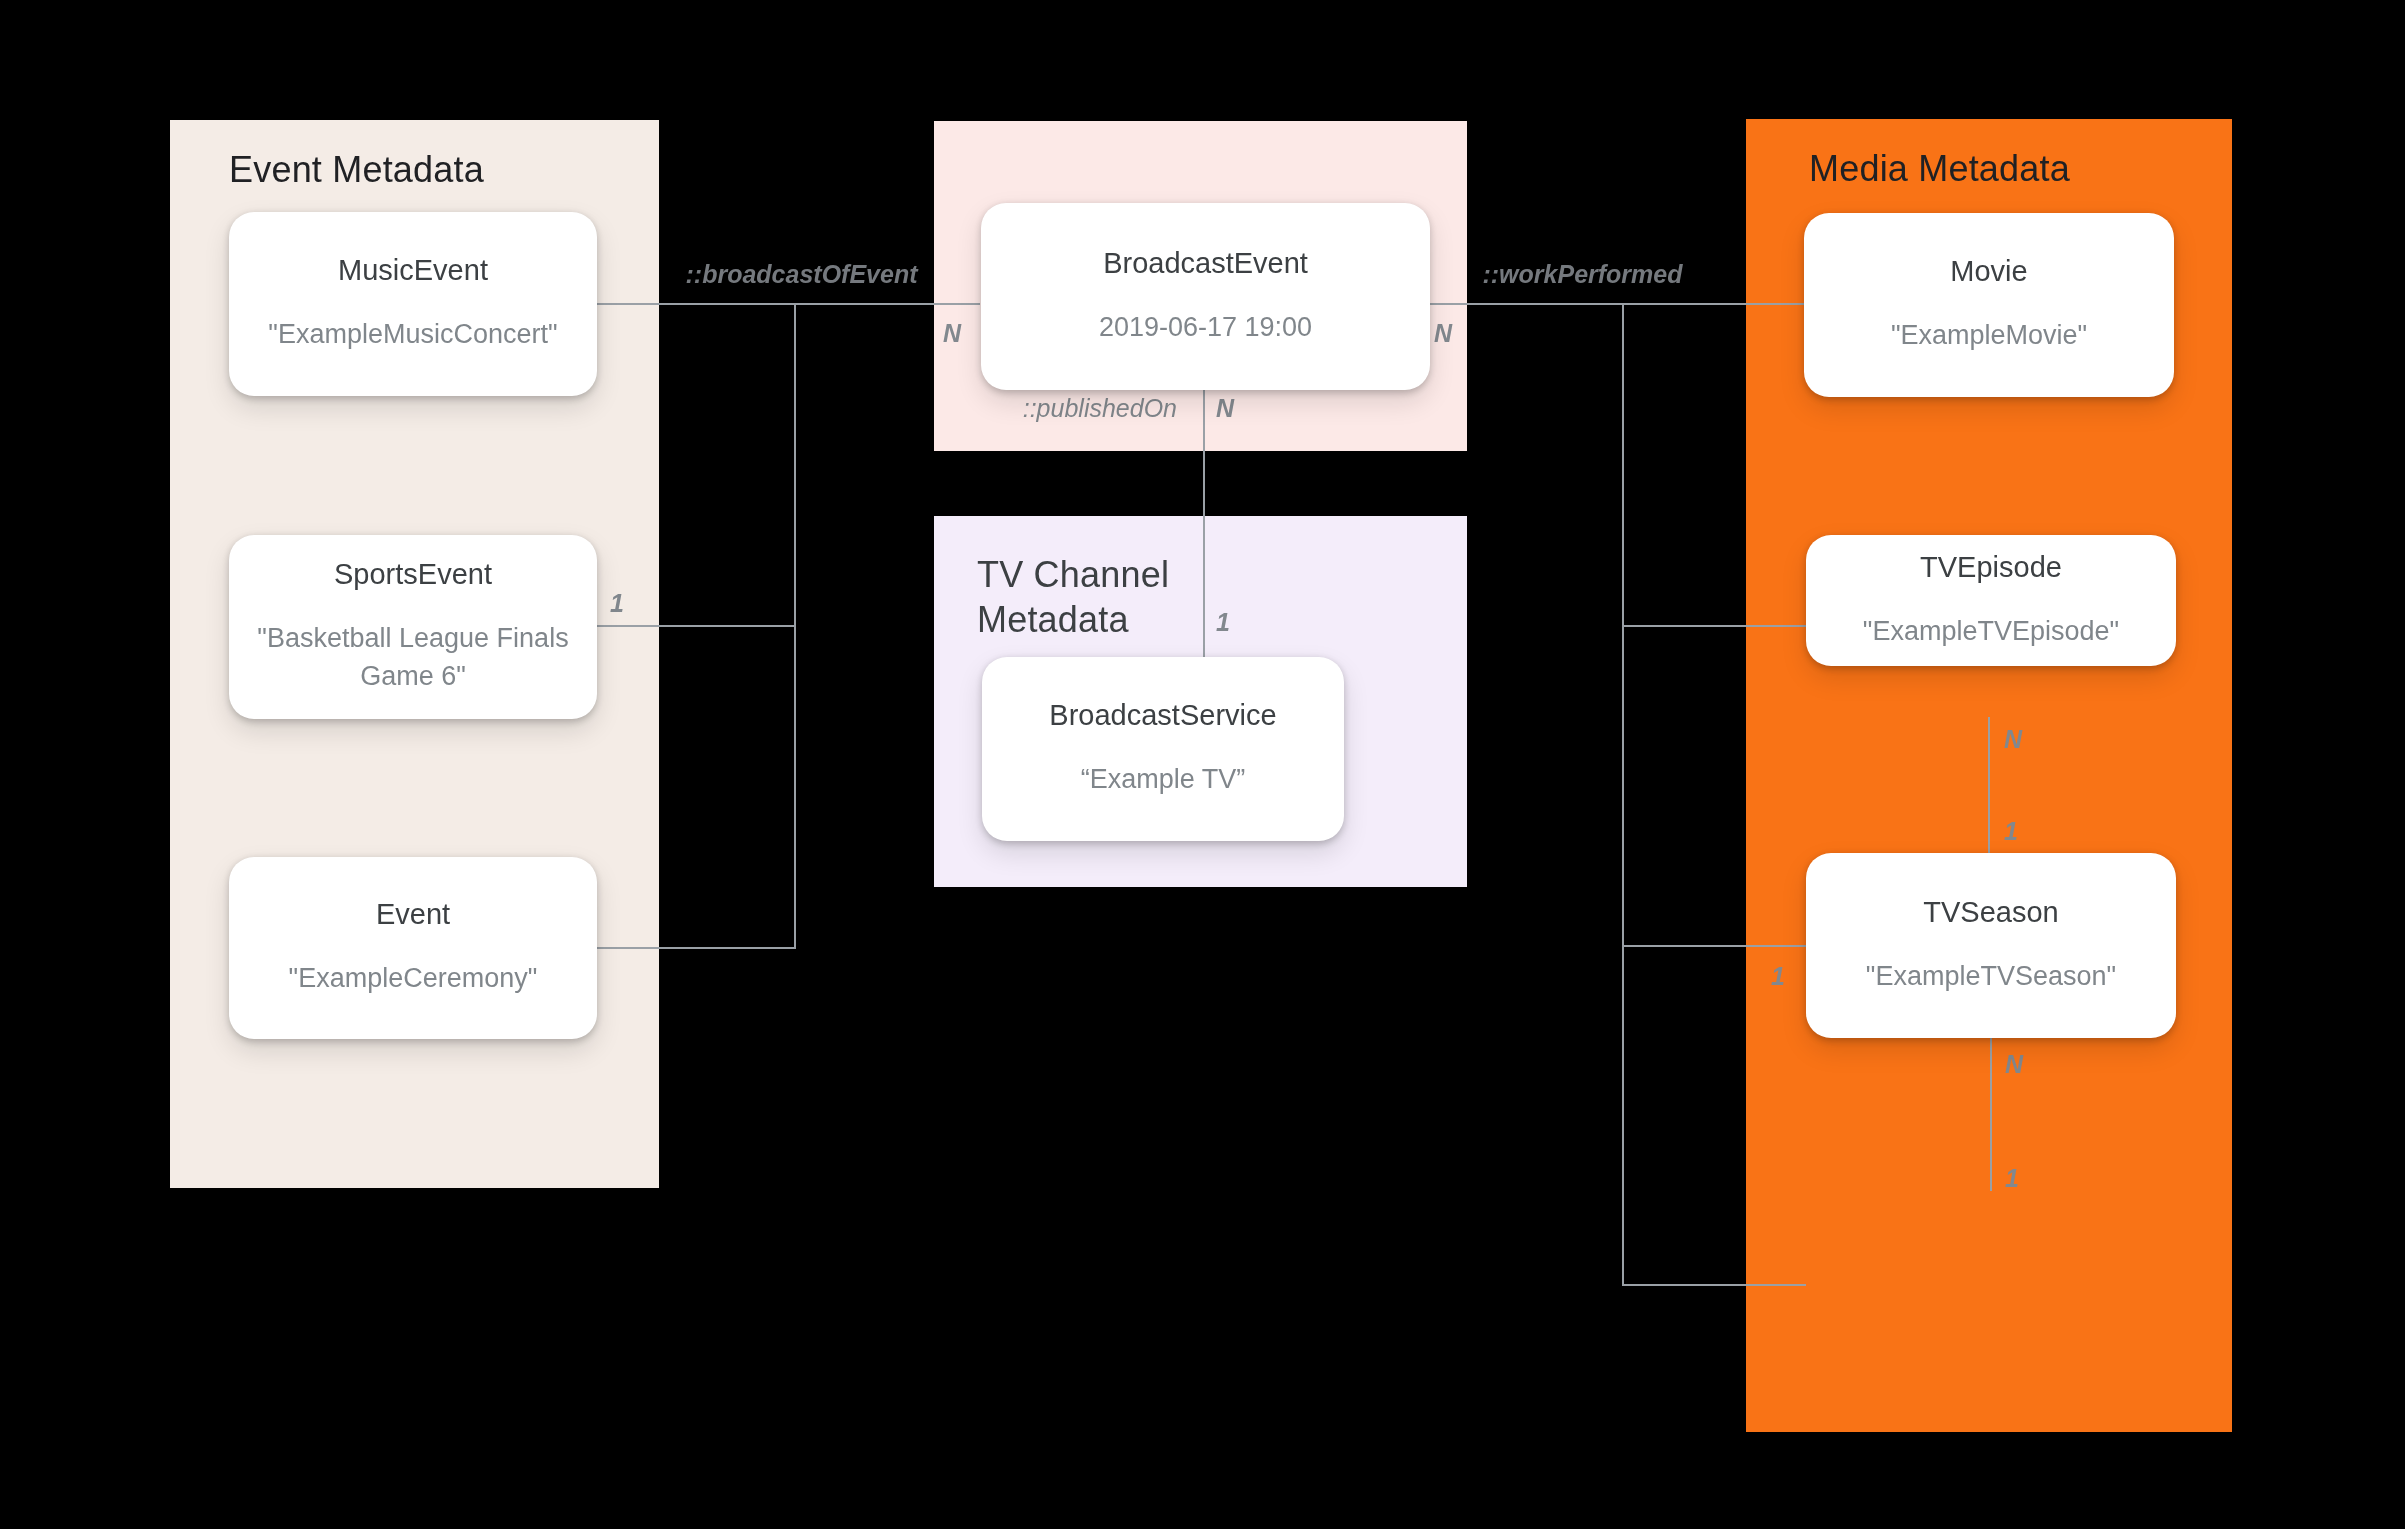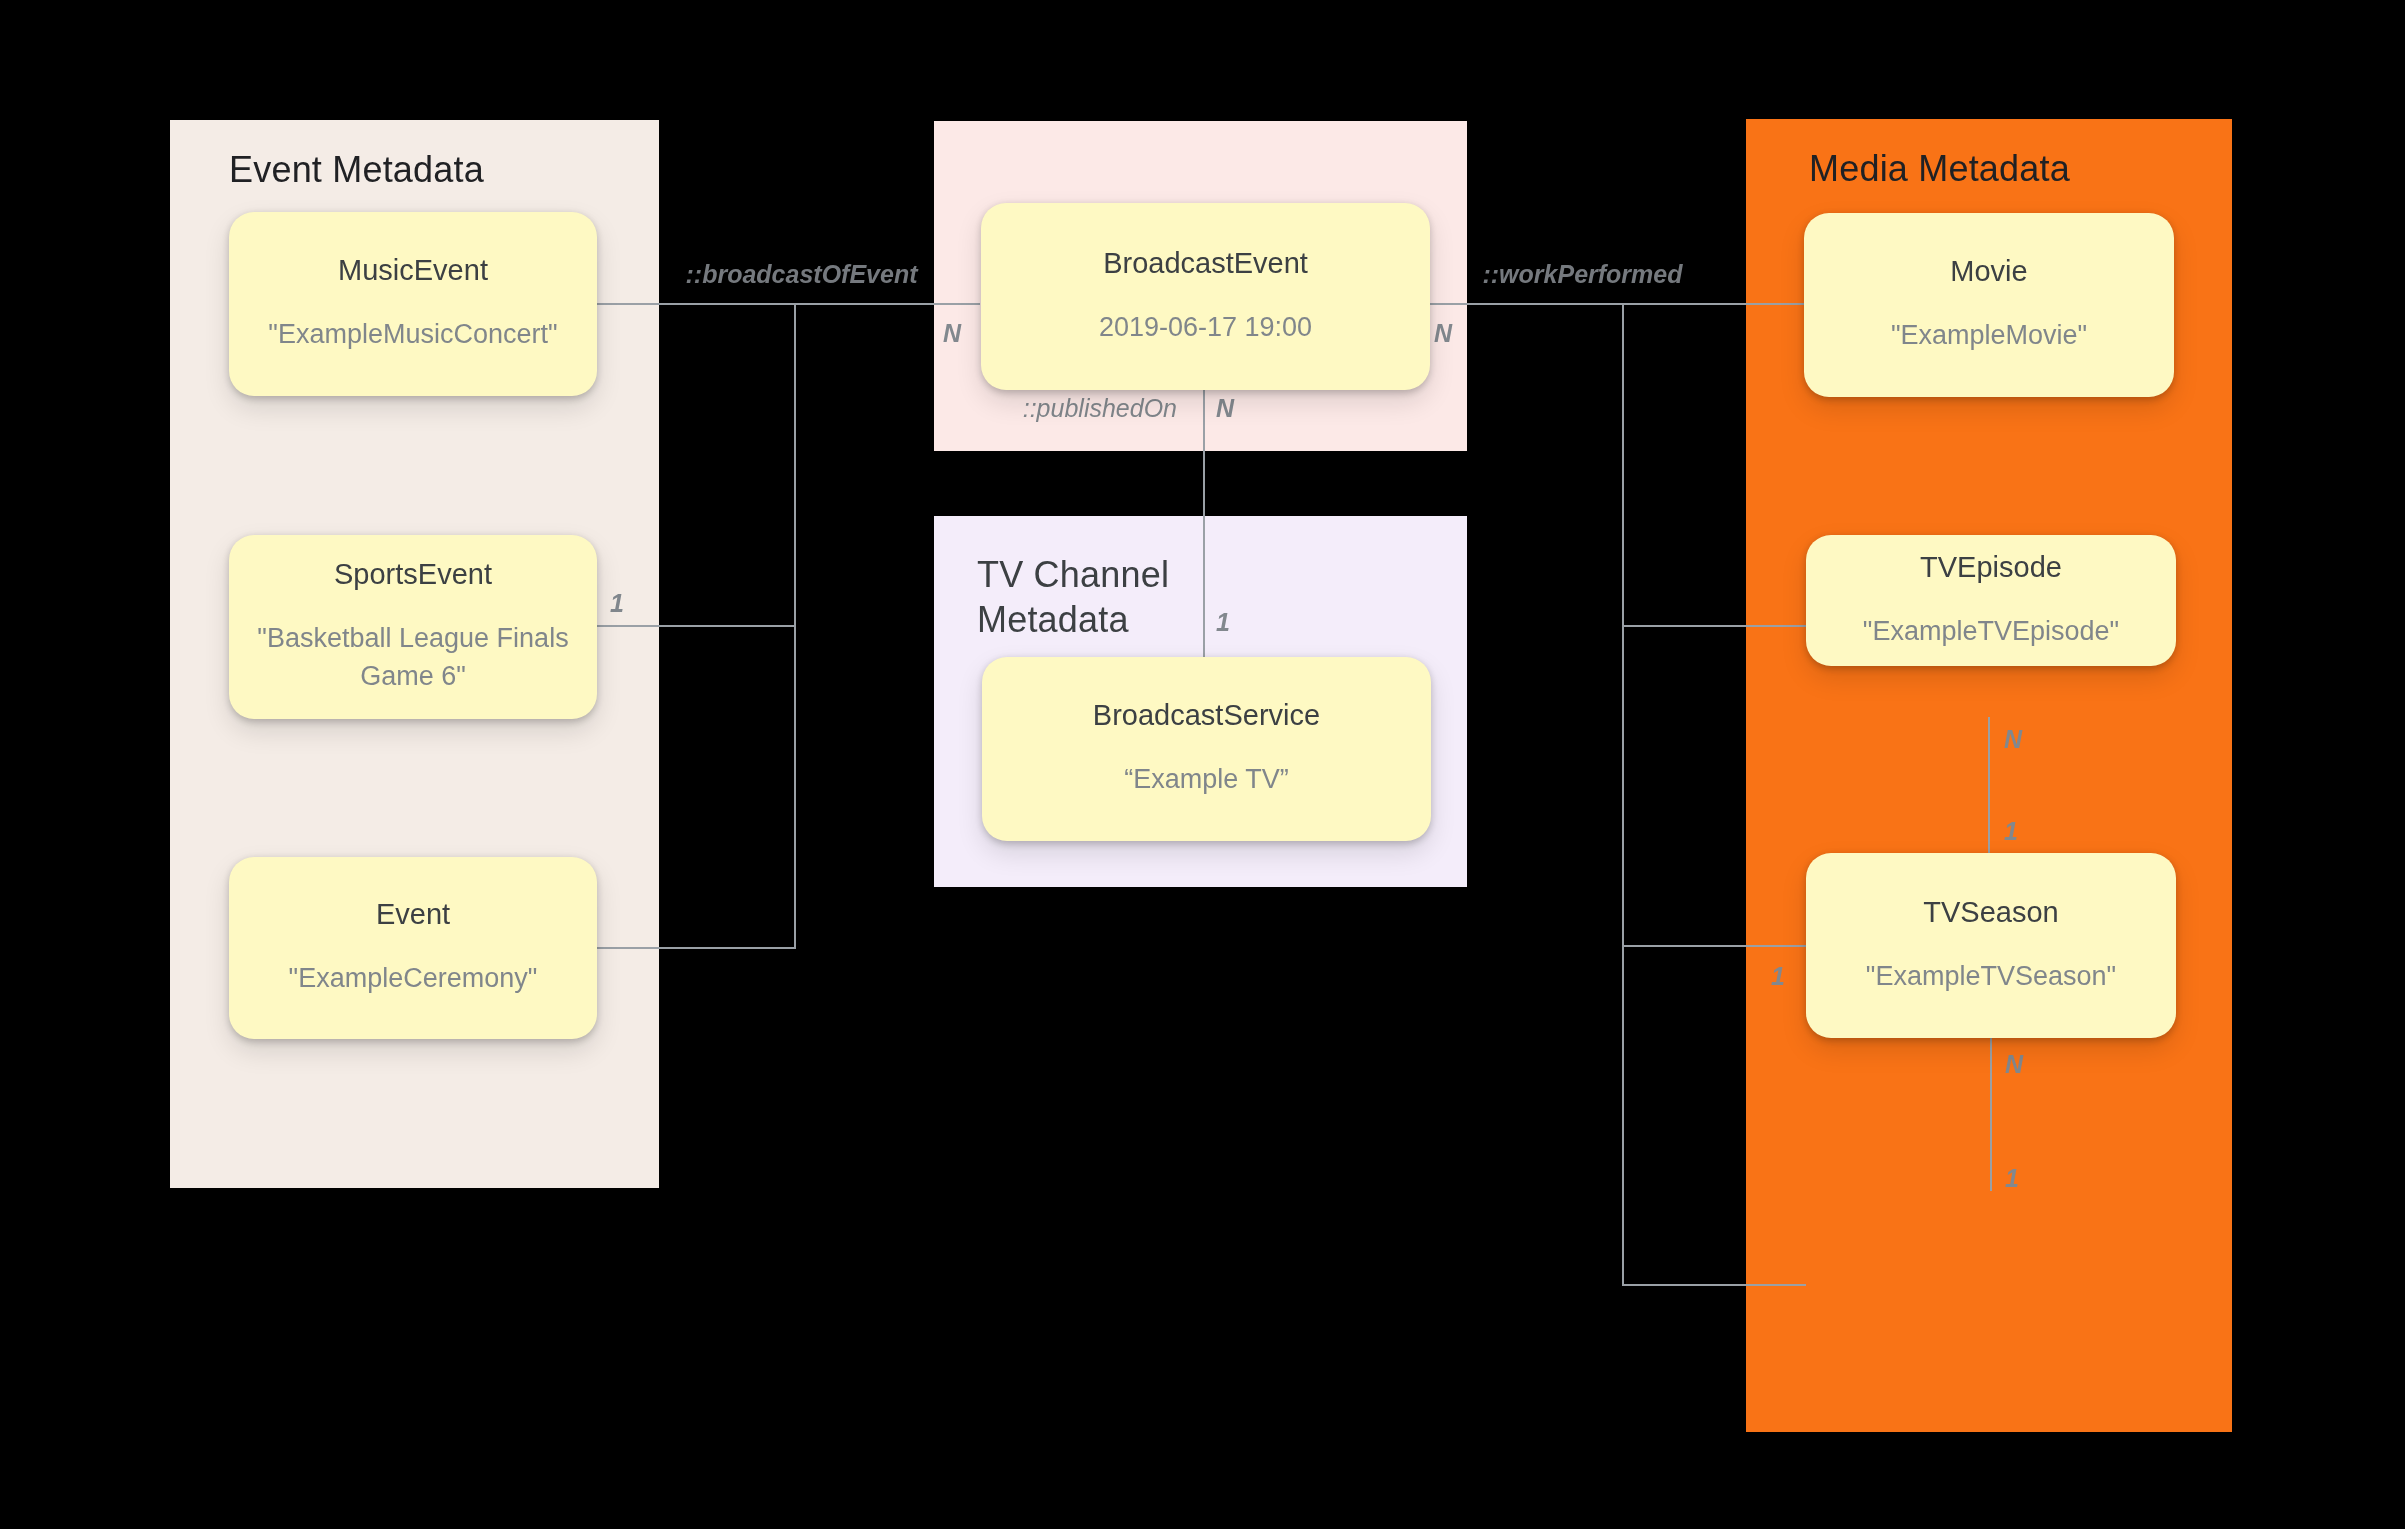--- a/index.html
+++ b/index.html
@@ -6,21 +6,21 @@
   .canvas{position:relative;width:2405px;height:1529px;background:#000000;overflow:hidden;
           font-family:"Liberation Sans",sans-serif;}
   .panel{position:absolute;}
   .panel.event{background:#F4ECE6;}
   .panel.broadcast{background:#FCE9E7;}
   .panel.tvchannel{background:#F4EDFA;}
   .panel.media{background:#f97316;}
   .panel-title{position:absolute;font-size:36px;font-weight:500;color:#202124;
                line-height:1.26;letter-spacing:0.2px;}
   .panel.tvchannel .panel-title{color:#3C4043;}
-  .card{position:absolute;background:#fef9c3;border-radius:25px;box-sizing:border-box;
+  .card{position:absolute;background:#ffffff;border-radius:25px;box-sizing:border-box;
         box-shadow:0 2.9px 7.6px rgba(0,0,0,0.20),0 11.5px 27px rgba(0,0,0,0.12);
         display:flex;flex-direction:column;justify-content:center;
         gap:29px;text-align:center;padding:0 25px;}
   .card-title{font-size:29px;color:#3C4043;}
   .card-sub{font-size:27px;color:#80868B;line-height:1.4;}
   .hline,.vline{position:absolute;background:#9AA0A6;}
   .hline{height:1.9px;}
   .vline{width:1.9px;}
   .rel-label{position:absolute;font-size:25px;font-style:italic;font-weight:700;color:#75797E;}
   .rel-label.regular{font-weight:400;color:#80868B;}
@@ -88,21 +88,21 @@
   <div class="card" style="left:229px;top:857px;width:368px;height:182px;">
     <div class="card-title">Event</div>
     <div class="card-sub">"ExampleCeremony"</div>
   </div>
 
   <div class="card" style="left:981px;top:203px;width:449px;height:187px;">
     <div class="card-title">BroadcastEvent</div>
     <div class="card-sub">2019-06-17 19:00</div>
   </div>
 
-  <div class="card" style="left:982px;top:657px;width:449px;height:184px;">
+  <div class="card" style="left:982px;top:657px;width:362px;height:184px;">
     <div class="card-title">BroadcastService</div>
     <div class="card-sub">“Example TV”</div>
   </div>
 
   <div class="card" style="left:1804px;top:213px;width:370px;height:184px;">
     <div class="card-title">Movie</div>
     <div class="card-sub">"ExampleMovie"</div>
   </div>
 
   <div class="card" style="left:1806px;top:535px;width:370px;height:131px;">

